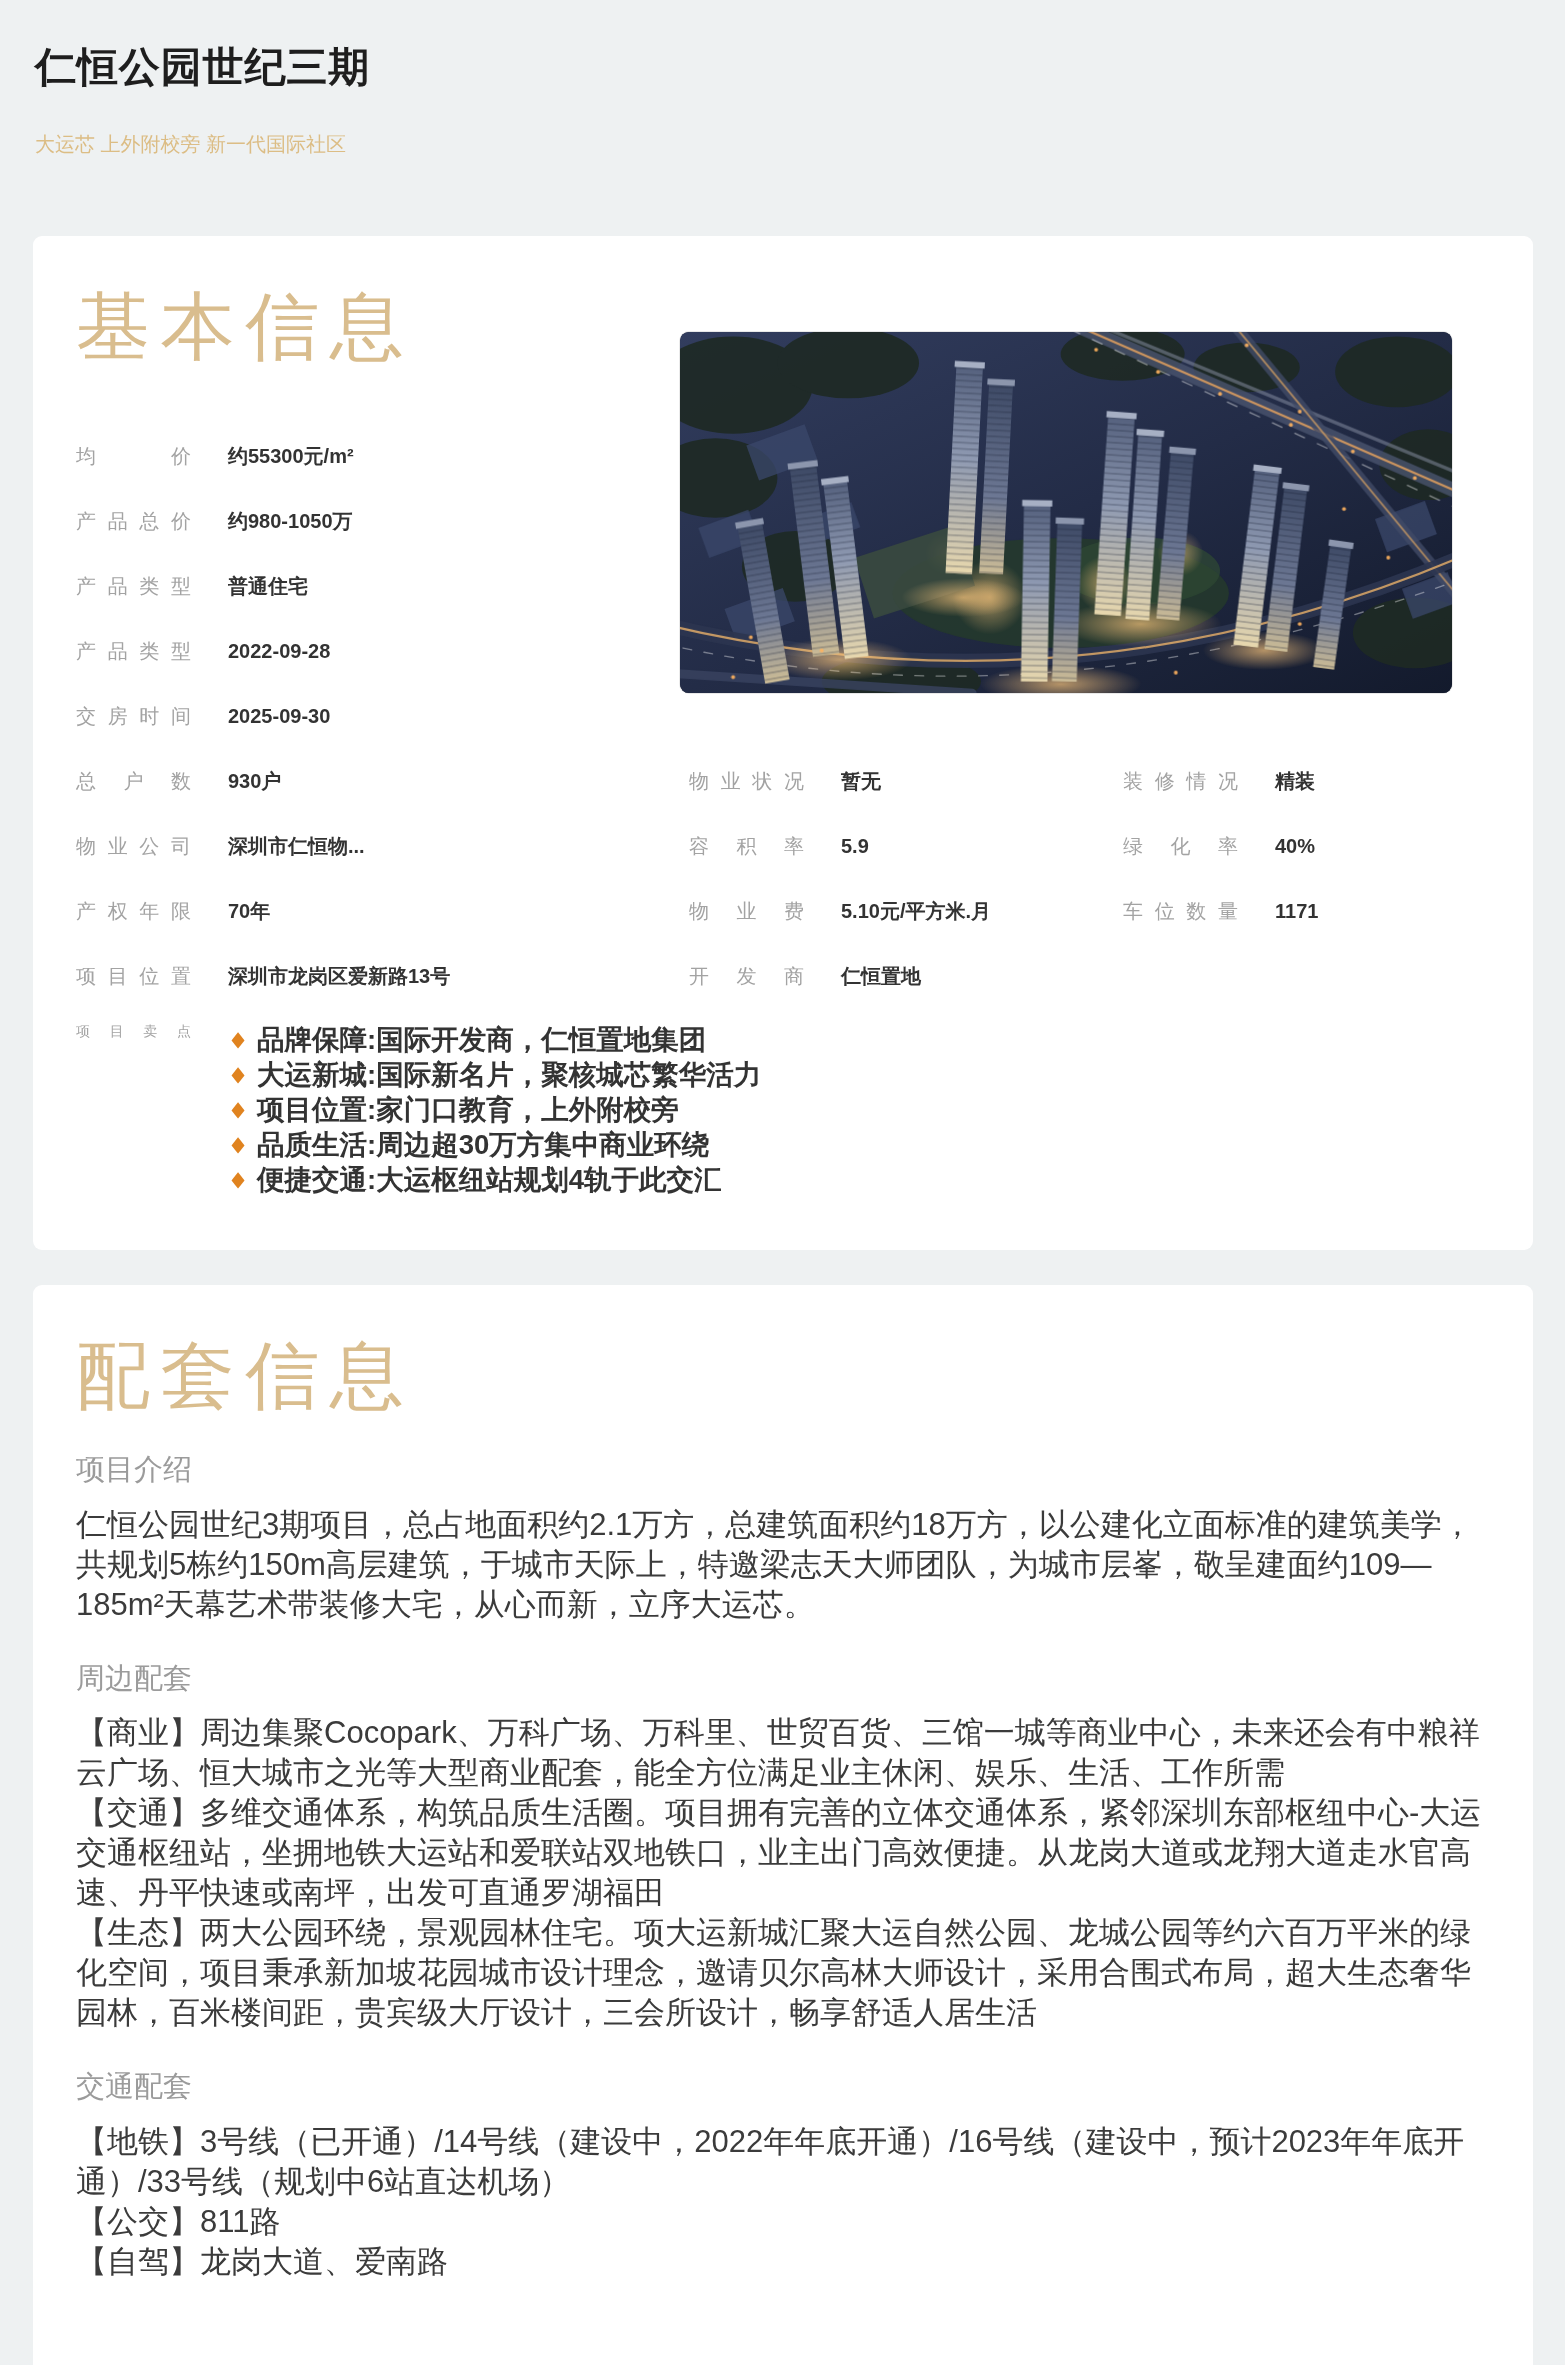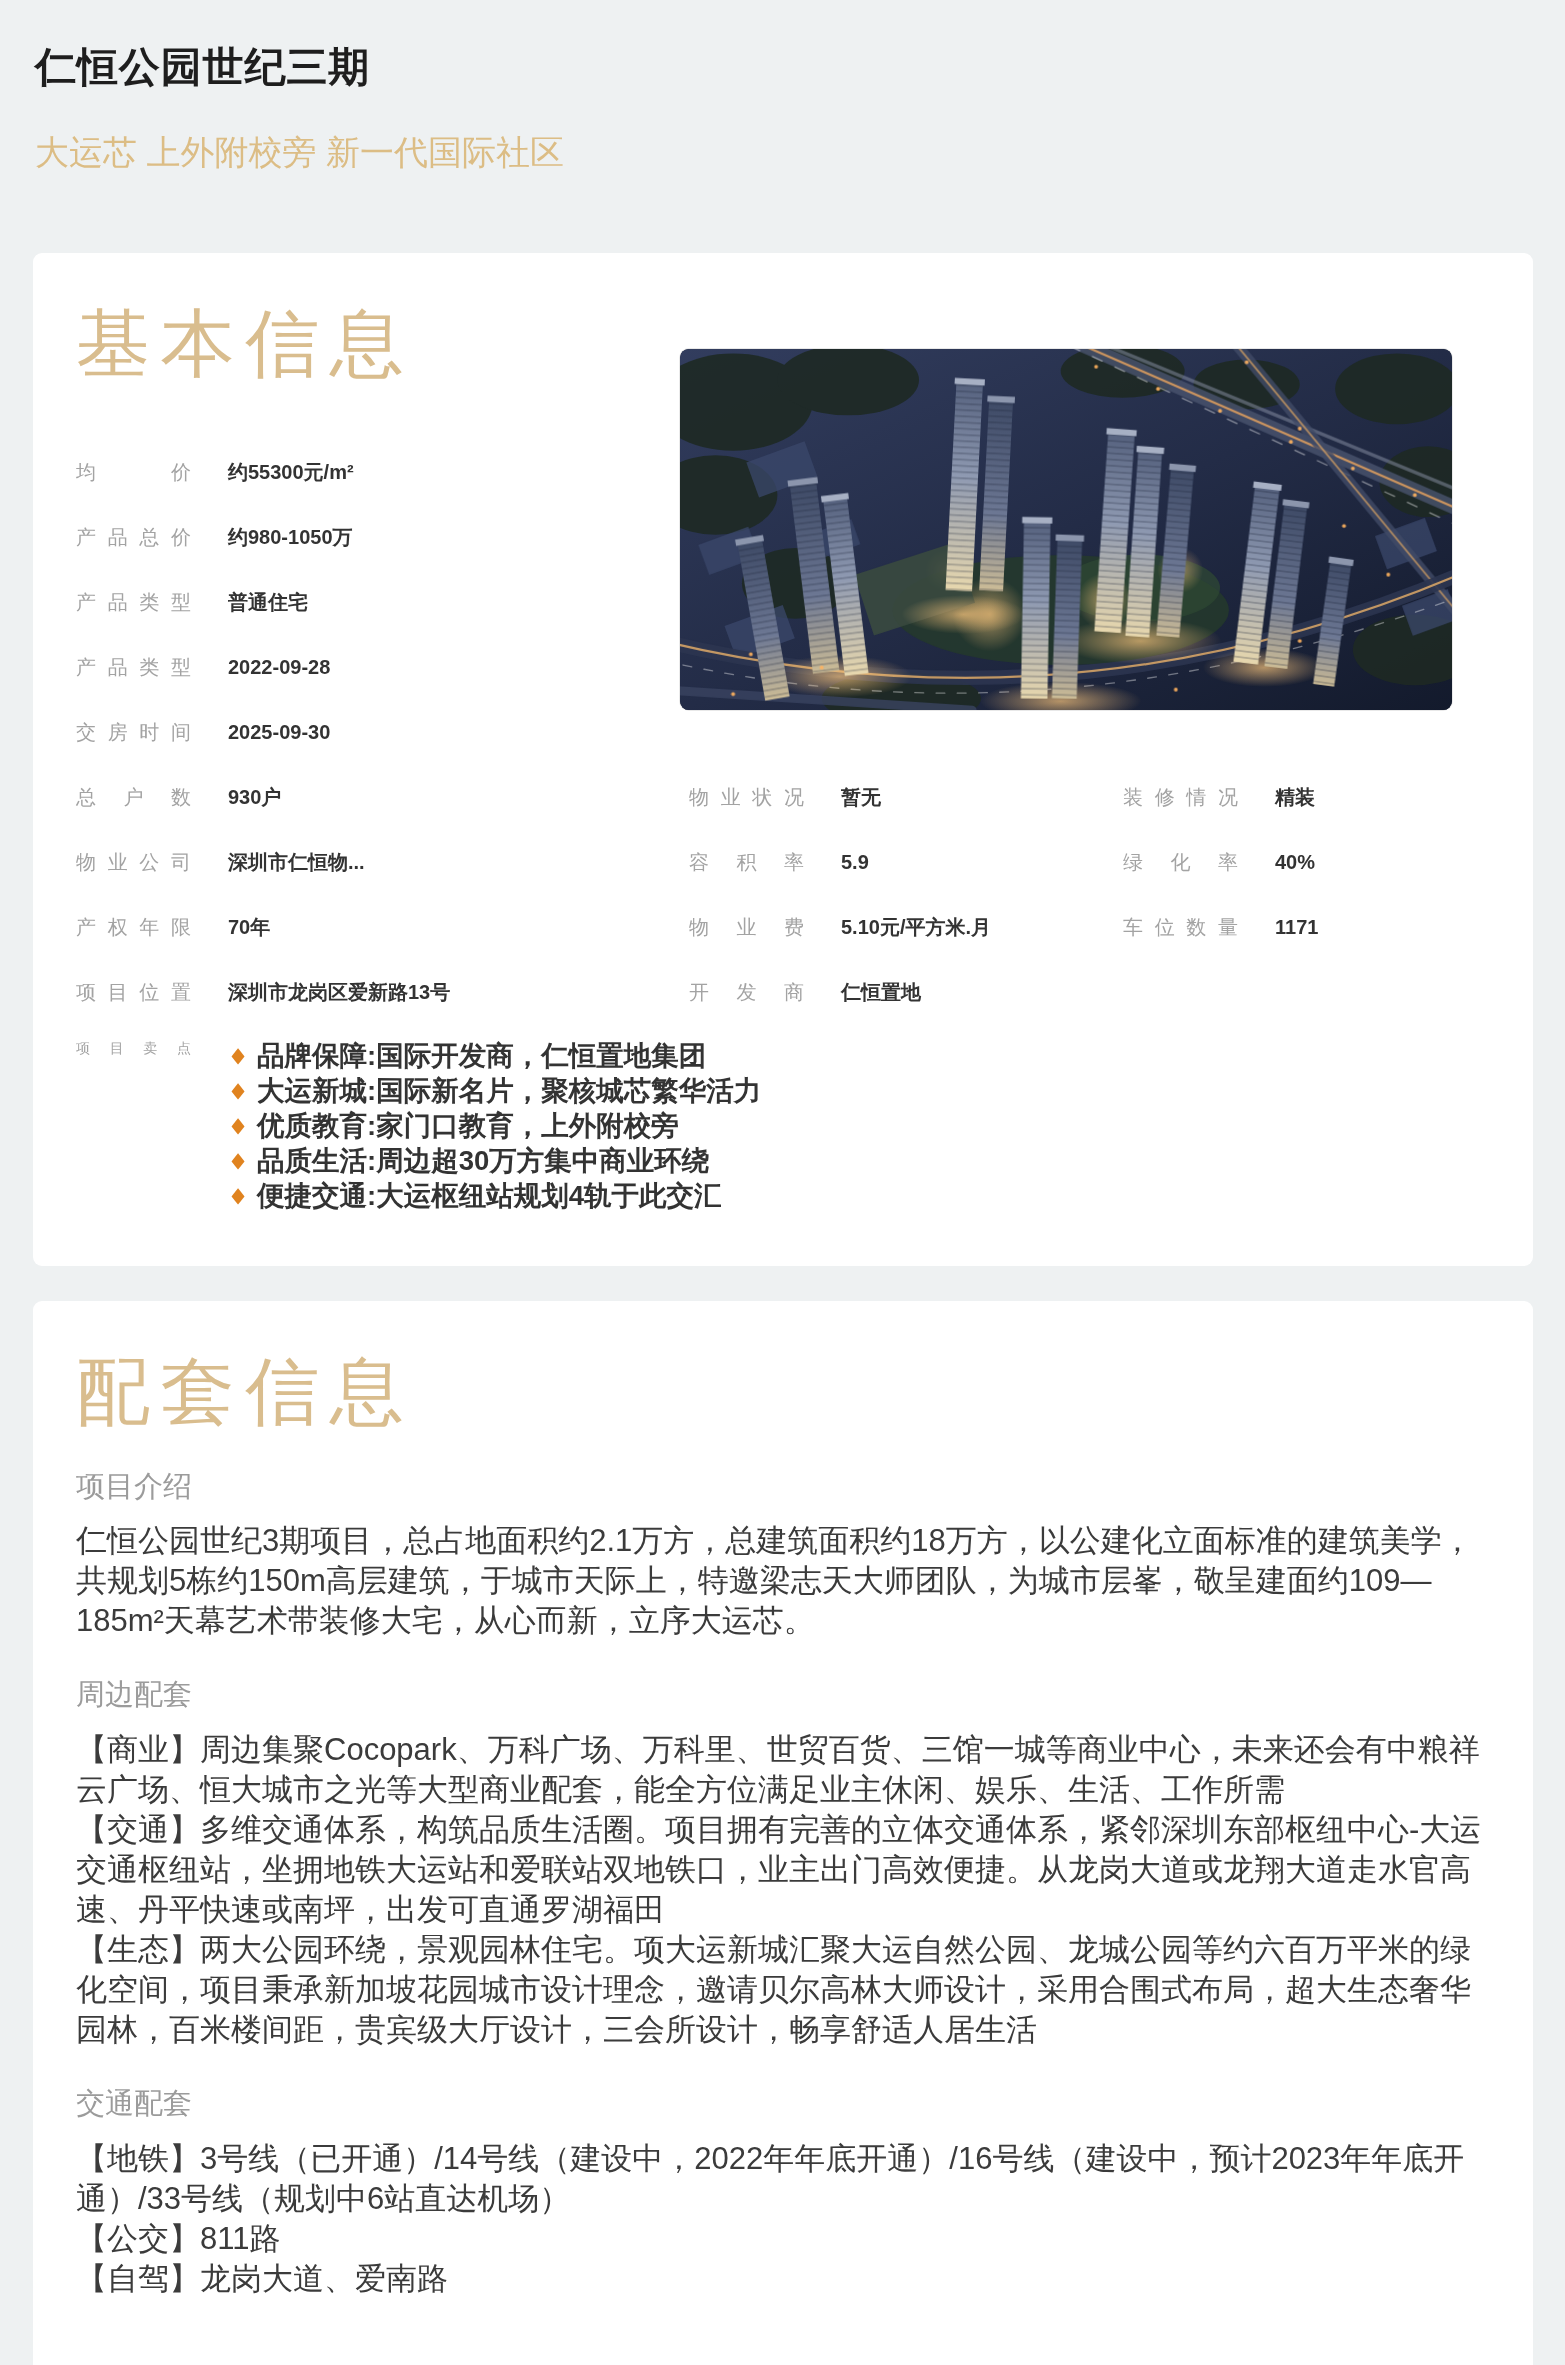--- a/index.html
+++ b/index.html
@@ -8,21 +8,21 @@
     background:#eef1f2;
     font-family:"Liberation Sans","DejaVu Sans",sans-serif;
     color:#333;
   }
   .page-header{padding:44px 21px 0 35px;}
   .page-title{
     font-size:41px;font-weight:700;color:#1e1e1e;
     letter-spacing:0.9px;margin:0 0 41px 0;line-height:1.15;
   }
   .page-subtitle{
-    font-size:34px;color:#dcbd85;margin:0;line-height:1.2;font-weight:400;
+    font-size:20px;color:#dcbd85;margin:0;line-height:1.2;font-weight:400;
   }
   .card{
     background:#ffffff;border-radius:9px;margin:0 33px;
     padding:50px 43px 53px 43px;position:relative;
   }
   .card.basic{margin-top:80px;}
   .card.amenities{margin-top:35px;padding-bottom:195px;}
   .section-title{
     font-size:74px;font-weight:400;color:#d9bd8e;
     letter-spacing:10.6px;margin:0;line-height:1.1;
@@ -344,21 +344,21 @@
         <div class="sp-item">
           <span class="diamond">◆</span>
           <span class="sp-text">品牌保障:国际开发商，仁恒置地集团</span>
         </div>
         <div class="sp-item">
           <span class="diamond">◆</span>
           <span class="sp-text">大运新城:国际新名片，聚核城芯繁华活力</span>
         </div>
         <div class="sp-item">
           <span class="diamond">◆</span>
-          <span class="sp-text">优质教育:家门口教育，上外附校旁</span>
+          <span class="sp-text">项目位置:家门口教育，上外附校旁</span>
         </div>
         <div class="sp-item">
           <span class="diamond">◆</span>
           <span class="sp-text">品质生活:周边超30万方集中商业环绕</span>
         </div>
         <div class="sp-item">
           <span class="diamond">◆</span>
           <span class="sp-text">便捷交通:大运枢纽站规划4轨于此交汇</span>
         </div>
       </div>

